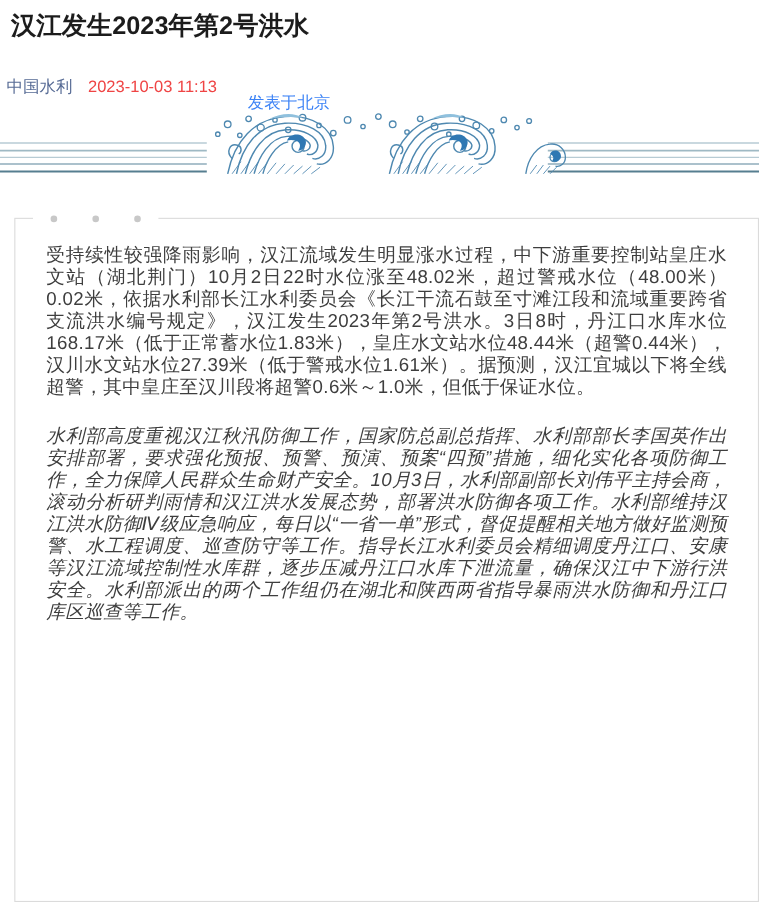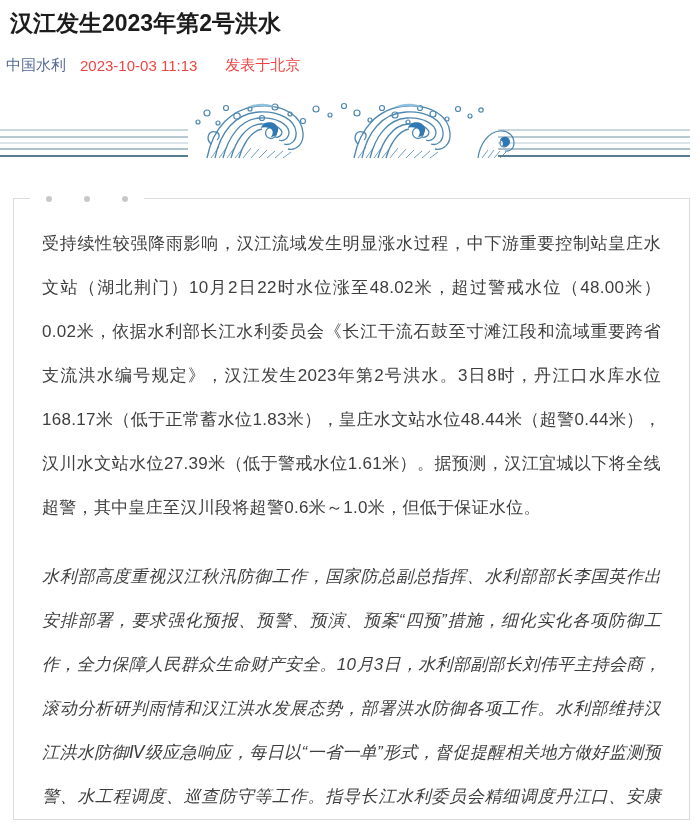--- a/index.html
+++ b/index.html
@@ -20,39 +20,39 @@
   .article-title{
     position:absolute;left:10px;top:6px;margin:0;width:660px;
     font-size:23px;font-weight:bold;color:#1c1c1c;line-height:34px;
   }
   .byline{
     position:absolute;left:6px;top:56px;
     display:flex;align-items:center;font-size:15px;
   }
   .account-name{color:#576b95;margin-right:14px;cursor:pointer;}
   .publish-time{color:#ef4444;margin-right:28px;}
-  .publish-location{color:#ef4444;}
+  .publish-location{color:#3b82f6;margin-top:28px;}
   .wave-banner{
     position:absolute;left:0;top:100px;width:700px;height:80px;
   }
   .content-card{
     position:absolute;left:13px;top:198px;width:677px;height:622px;
     box-sizing:border-box;background:#ffffff;border:1px solid #dbdbdb;
   }
   .dots-strip{
     position:absolute;top:-4px;left:16px;width:114px;height:8px;
     background:#ffffff;display:flex;align-items:center;
     justify-content:space-around;
   }
   .dot{width:6px;height:6px;border-radius:50%;background:#c8c8c8;}
   .card-body{
     padding:23px 28px 0 28px;
   }
   .card-body p{
-    margin:0;font-size:17px;line-height:44px;color:#3e3e3e;
+    margin:0;font-size:17px;line-height:20px;color:#3e3e3e;
     text-align:justify;letter-spacing:0.3px;
   }
   .card-body p + p{margin-top:25px;font-style:italic;}
 </style>
 </head>
 <body>
 
 <div class="top-sliver">
   <span>汉江发生2023年第2号洪水</span>
 </div>

